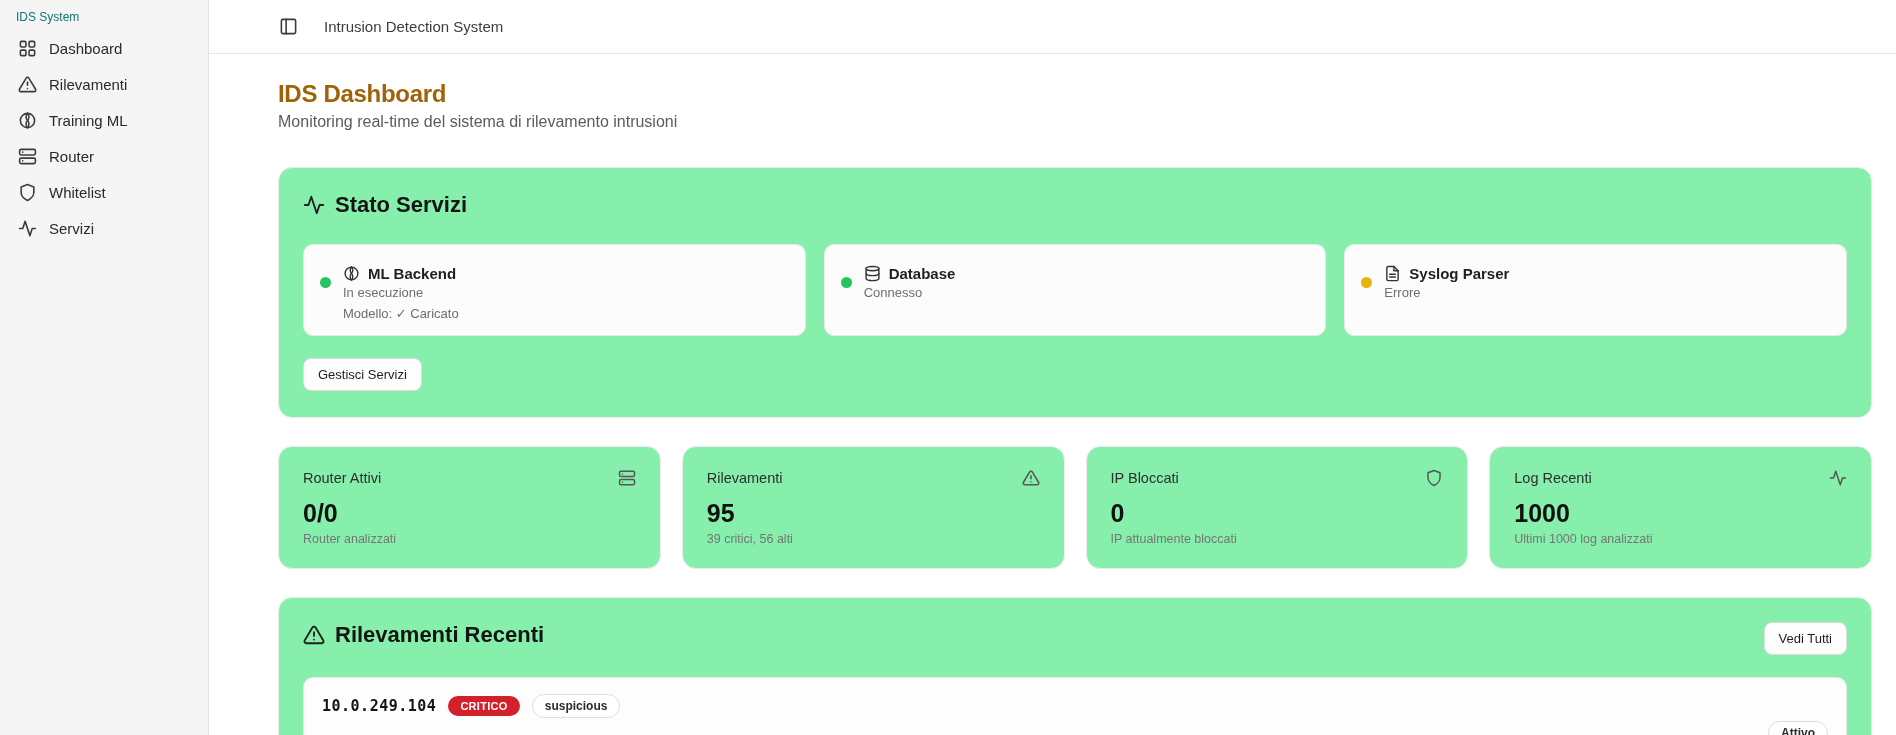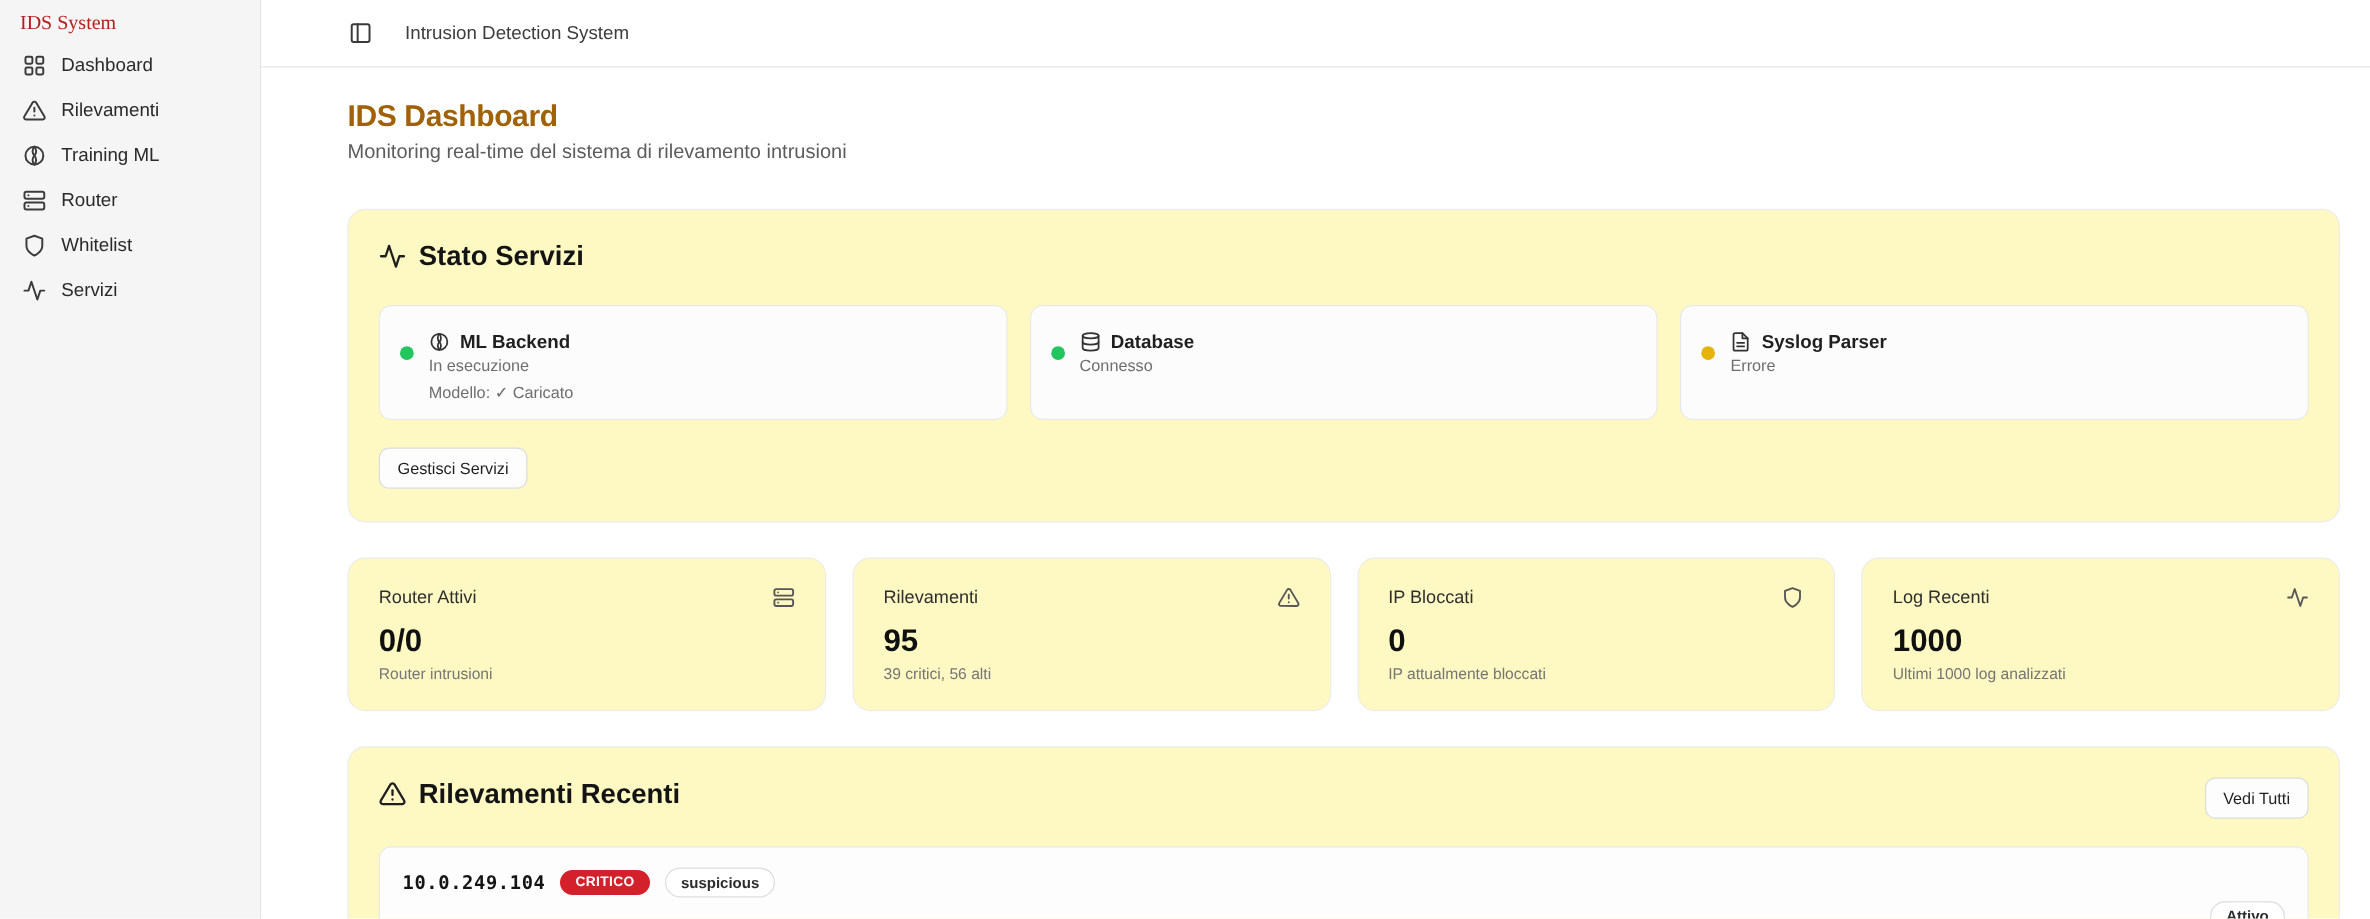--- a/index.html
+++ b/index.html
@@ -4,41 +4,41 @@
 <style>
   * { margin: 0; padding: 0; box-sizing: border-box; }
   html, body { width: 1896px; height: 735px; overflow: hidden; background: #ffffff;
     font-family: "Liberation Sans", sans-serif; color: #1c1c1c; }
 
   .app { display: flex; width: 1896px; height: 735px; }
 
   
   .sidebar { width: 209px; min-width: 209px; height: 100%; background: #f5f5f5;
     border-right: 1px solid #e3e3e3; padding: 8px 14px; }
-  .sidebar-label { font-size: 16px; color: #b91c1c; padding: 2px 2px 6px 2px; font-family: Liberation Serif, serif; }
+  .sidebar-label { font-size: 12px; color: #0f766e; padding: 2px 2px 6px 2px; }
   .nav-item { display: flex; align-items: center; gap: 12px; height: 36px;
     padding: 0 4px; border-radius: 8px; cursor: pointer; font-size: 15px; color: #2a2a2a; }
   .nav-item .ic { display: flex; align-items: center; color: #3c3c3c; }
   .nav-item svg { width: 19px; height: 19px; }
 
   
   .main { flex: 1; display: flex; flex-direction: column; background: #ffffff; }
   .topbar { height: 54px; min-height: 54px; display: flex; align-items: center;
     gap: 26px; padding-left: 70px; border-bottom: 1px solid #e7e7e7; }
   .topbar .toggle { display: flex; align-items: center; color: #3a3a3a; cursor: pointer; }
   .topbar .toggle svg { width: 19px; height: 19px; }
   .topbar-title { font-size: 15px; color: #3d3d3d; }
 
   .scroll { flex: 1; padding: 26px 24px 0 69px; overflow: hidden; }
 
   h1.page-title { font-size: 24px; font-weight: 700; color: #a16207; letter-spacing: -0.3px; }
   .page-subtitle { font-size: 16px; color: #5c5c5c; margin-top: 5px; }
 
   
-  .card { background: #fef9c3; border: 1px solid #ececec; border-radius: 14px; }
+  .card { background: #86efac; border: 1px solid #ececec; border-radius: 14px; }
   .services-card { margin-top: 36px; padding: 24px 24px 26px 24px; }
   .section-title { display: flex; align-items: center; gap: 10px; font-size: 22px;
     font-weight: 700; color: #141414; }
   .section-title svg { width: 22px; height: 22px; color: #1f1f1f; }
 
   .svc-grid { display: grid; grid-template-columns: 1fr 1fr 1fr; gap: 18px; margin-top: 26px; }
   .svc-card { background: #fcfcfc; border: 1px solid #e9e9e9; border-radius: 10px;
     padding: 14px 16px; display: flex; align-items: flex-start; gap: 12px; min-height: 86px; }
   .svc-dot { width: 11px; height: 11px; border-radius: 50%; margin-top: 18px; flex: none; }
   .svc-head { display: flex; align-items: center; gap: 8px; font-size: 15px;
@@ -236,21 +236,21 @@
           <div class="stat-top">
             <span class="stat-label">Router Attivi</span>
             <svg viewBox="0 0 24 24">
                 <rect x="2" y="3" width="20" height="7" rx="2"></rect>
                 <rect x="2" y="14" width="20" height="7" rx="2"></rect>
                 <line x1="6" y1="6.5" x2="6.01" y2="6.5"></line>
                 <line x1="6" y1="17.5" x2="6.01" y2="17.5"></line>
               </svg>
           </div>
           <div class="stat-value">0/0</div>
-          <div class="stat-sub">Router intrusioni</div>
+          <div class="stat-sub">Router analizzati</div>
         </div>
 
         <div class="card stat-card">
           <div class="stat-top">
             <span class="stat-label">Rilevamenti</span>
             <svg viewBox="0 0 24 24">
                 <path d="M10.29 3.86 1.82 18a2 2 0 0 0 1.71 3h16.94a2 2 0 0 0 1.71-3L13.71 3.86a2 2 0 0 0-3.42 0z"></path>
                 <line x1="12" y1="9" x2="12" y2="13"></line>
                 <line x1="12" y1="17" x2="12.01" y2="17"></line>
               </svg>

